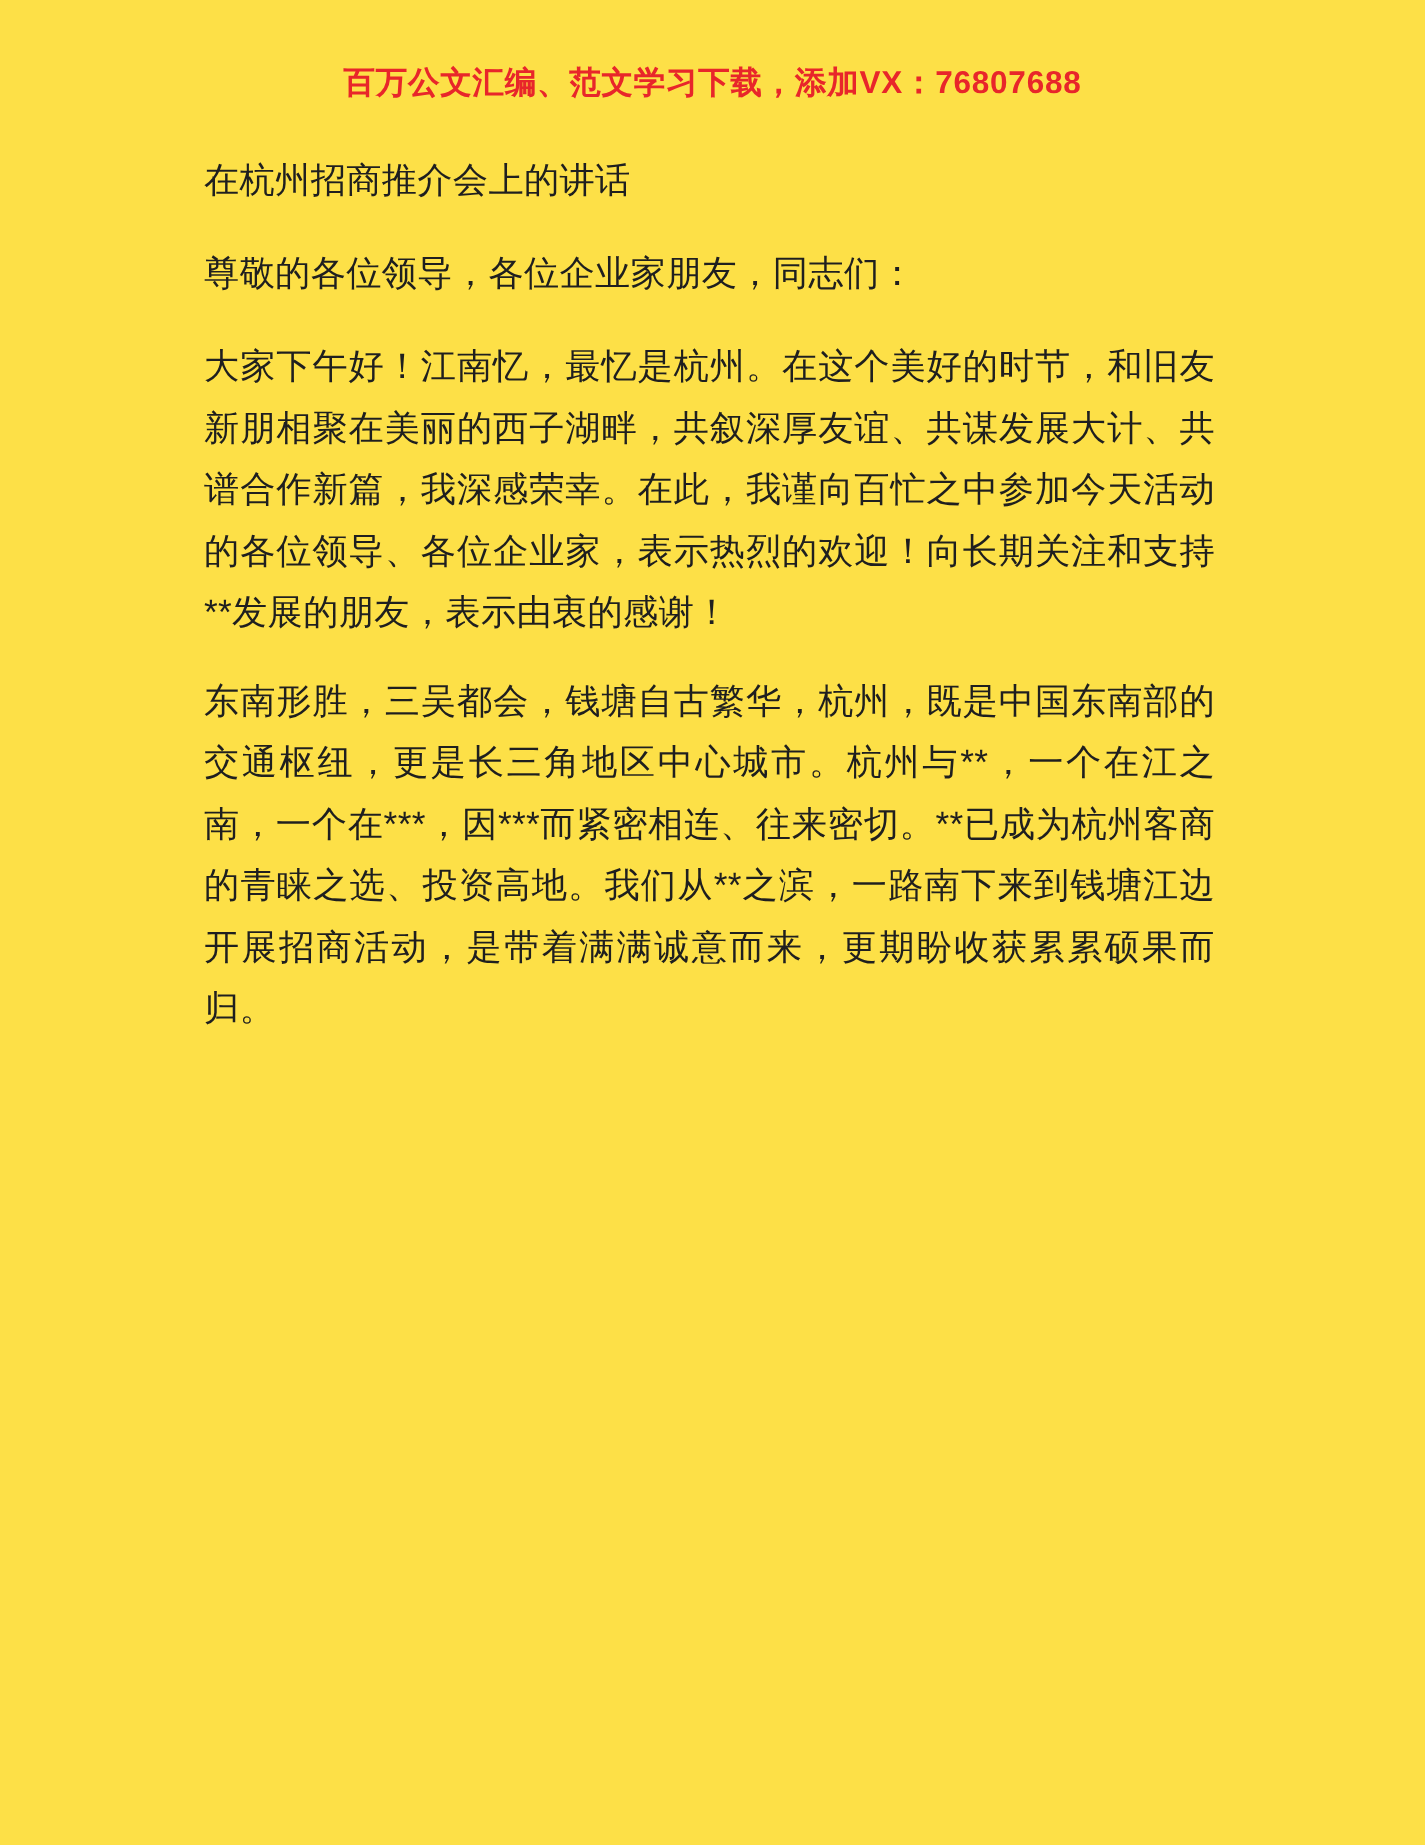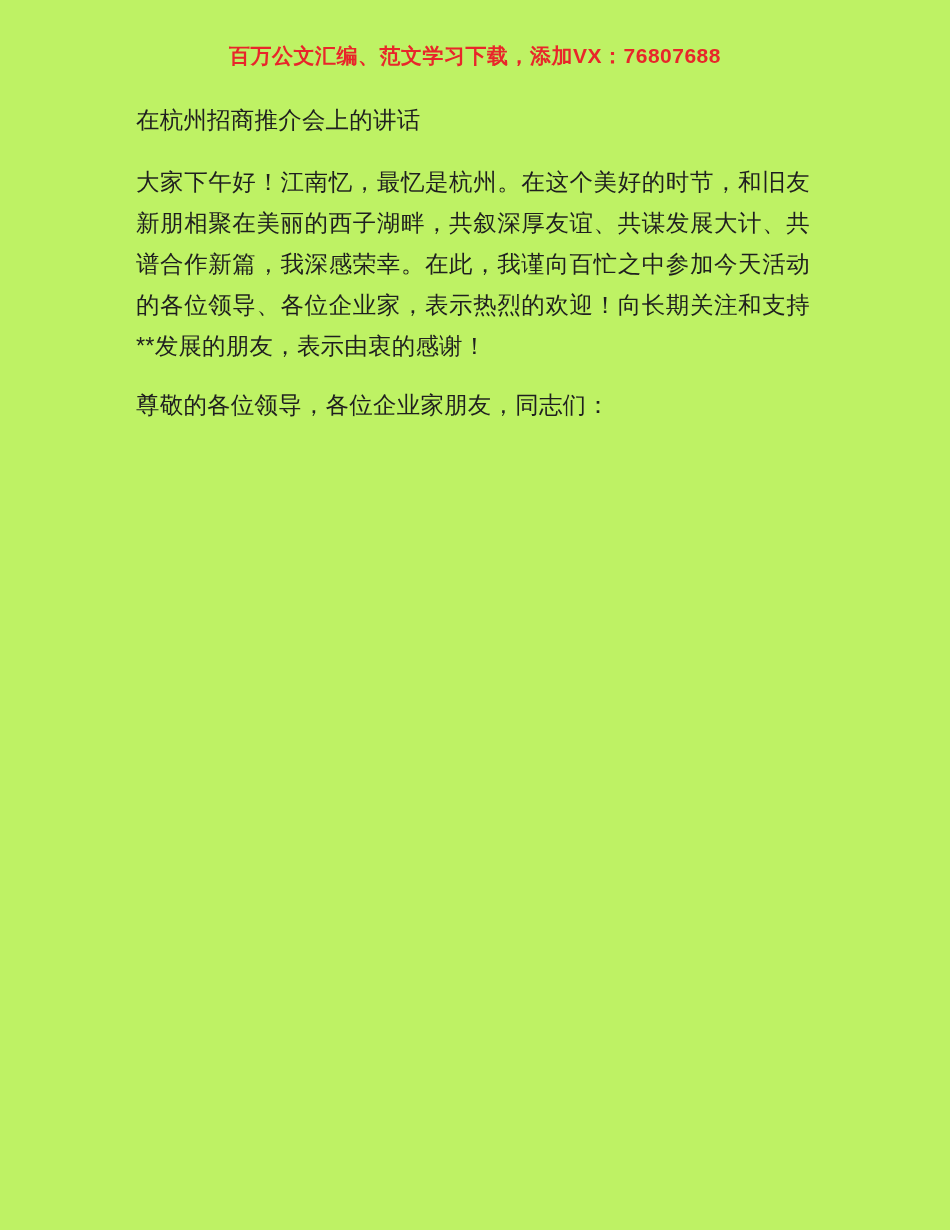--- a/index.html
+++ b/index.html
@@ -12,21 +12,21 @@
     height: 1230px;
     font-family: "Liberation Sans", "DejaVu Sans", sans-serif;
     color: #222222;
     overflow: hidden;
   }
   .page {
     width: 950px;
     height: 1230px;
     box-sizing: border-box;
     position: relative;
-    background: #bef264;
+    background: #fde047;
   }
   .watermark {
     width: 100%;
     text-align: center;
     color: #e8262a;
     font-size: 21px;
     font-weight: 700;
     letter-spacing: 0.5px;
     padding-top: 43px;
     line-height: 1.2;
@@ -58,21 +58,22 @@
 <body>
 
 <div class="page">
 
   <div class="watermark">百万公文汇编、范文学习下载，添加VX：76807688</div>
 
   <div class="doc-body">
 
     <p class="para title">在杭州招商推介会上的讲话</p>
 
+    <p class="para salutation">尊敬的各位领导，各位企业家朋友，同志们：</p>
+
     <p class="para">大家下午好！江南忆，最忆是杭州。在这个美好的时节，和旧友新朋相聚在美丽的西子湖畔，共叙深厚友谊、共谋发展大计、共谱合作新篇，我深感荣幸。在此，我谨向百忙之中参加今天活动的各位领导、各位企业家，表示热烈的欢迎！向长期关注和支持**发展的朋友，表示由衷的感谢！</p>
 
-    <p class="para salutation">尊敬的各位领导，各位企业家朋友，同志们：</p>
-
+    <p class="para">东南形胜，三吴都会，钱塘自古繁华，杭州，既是中国东南部的交通枢纽，更是长三角地区中心城市。杭州与**，一个在江之南，一个在***，因***而紧密相连、往来密切。**已成为杭州客商的青睐之选、投资高地。我们从**之滨，一路南下来到钱塘江边开展招商活动，是带着满满诚意而来，更期盼收获累累硕果而归。</p>
 
 
 
   </div>
 </div>
 
 </body></html>

